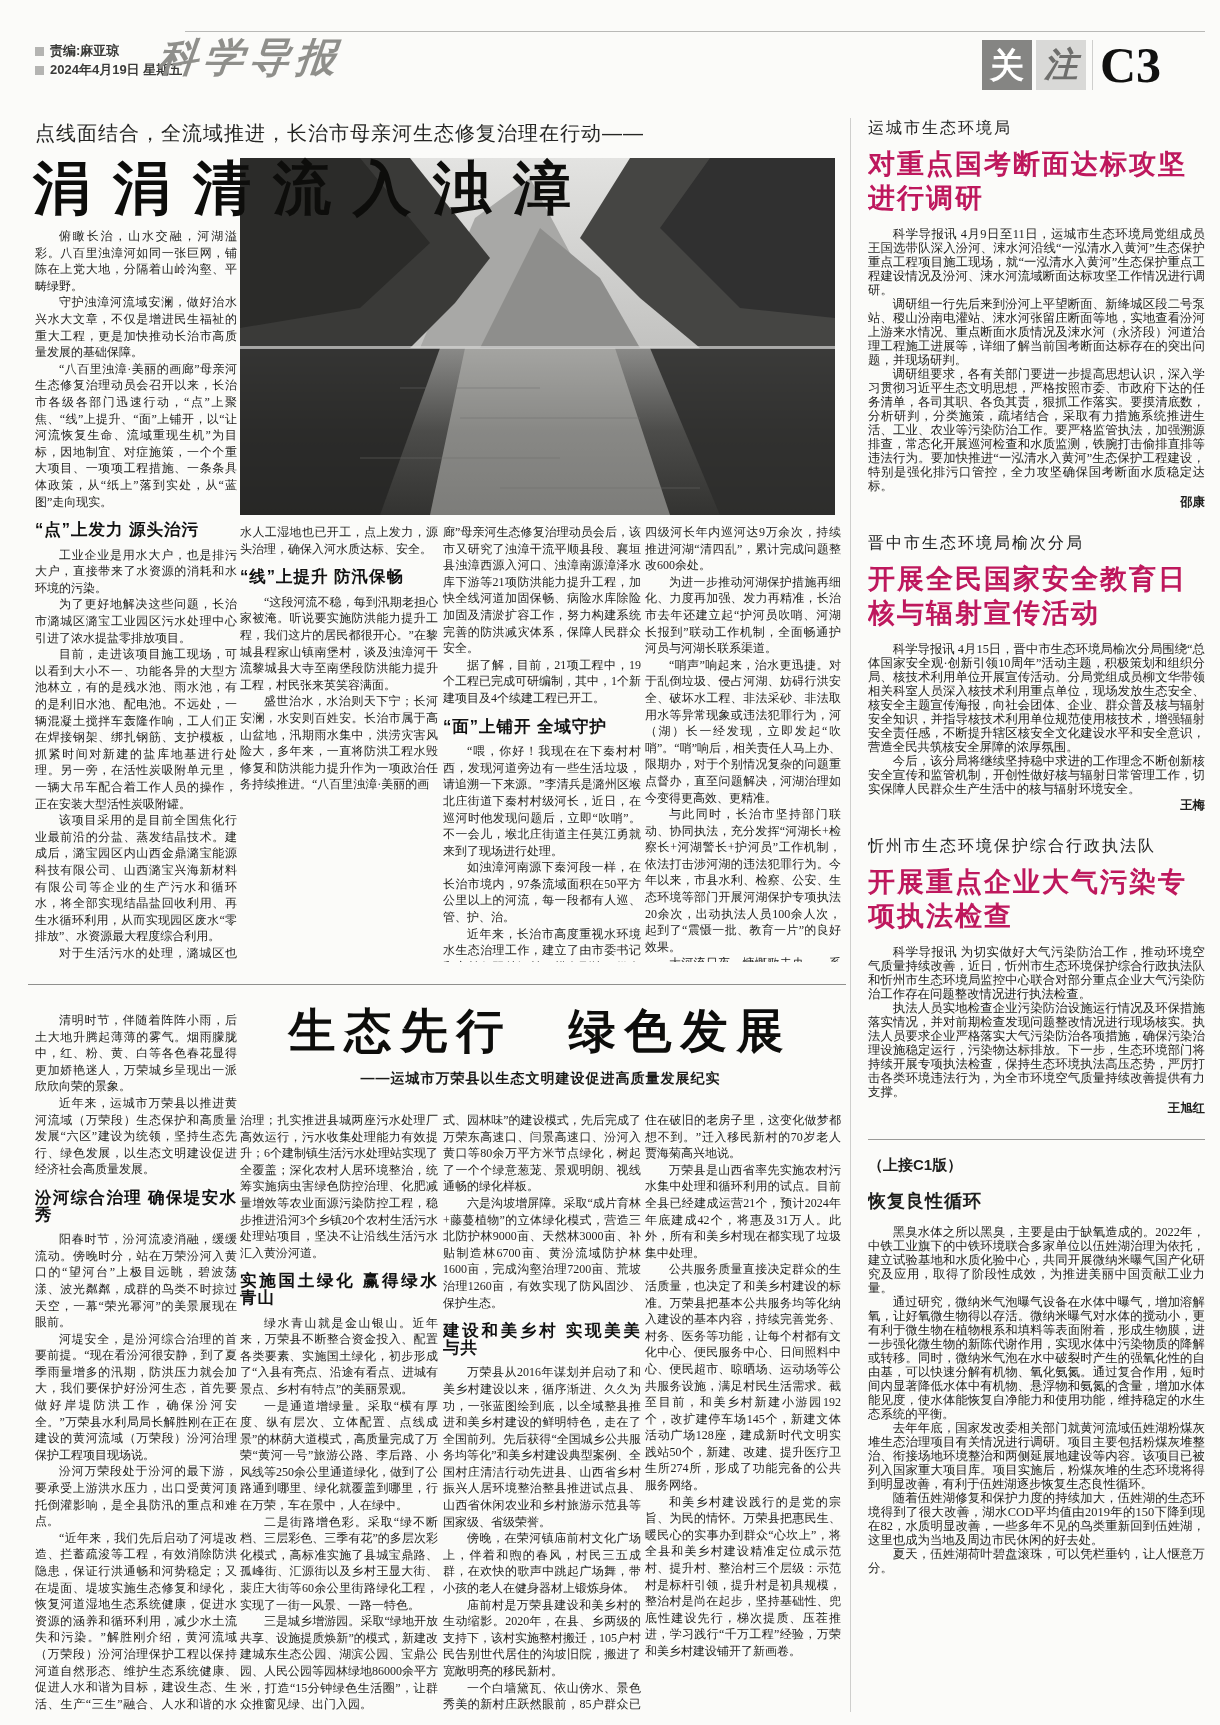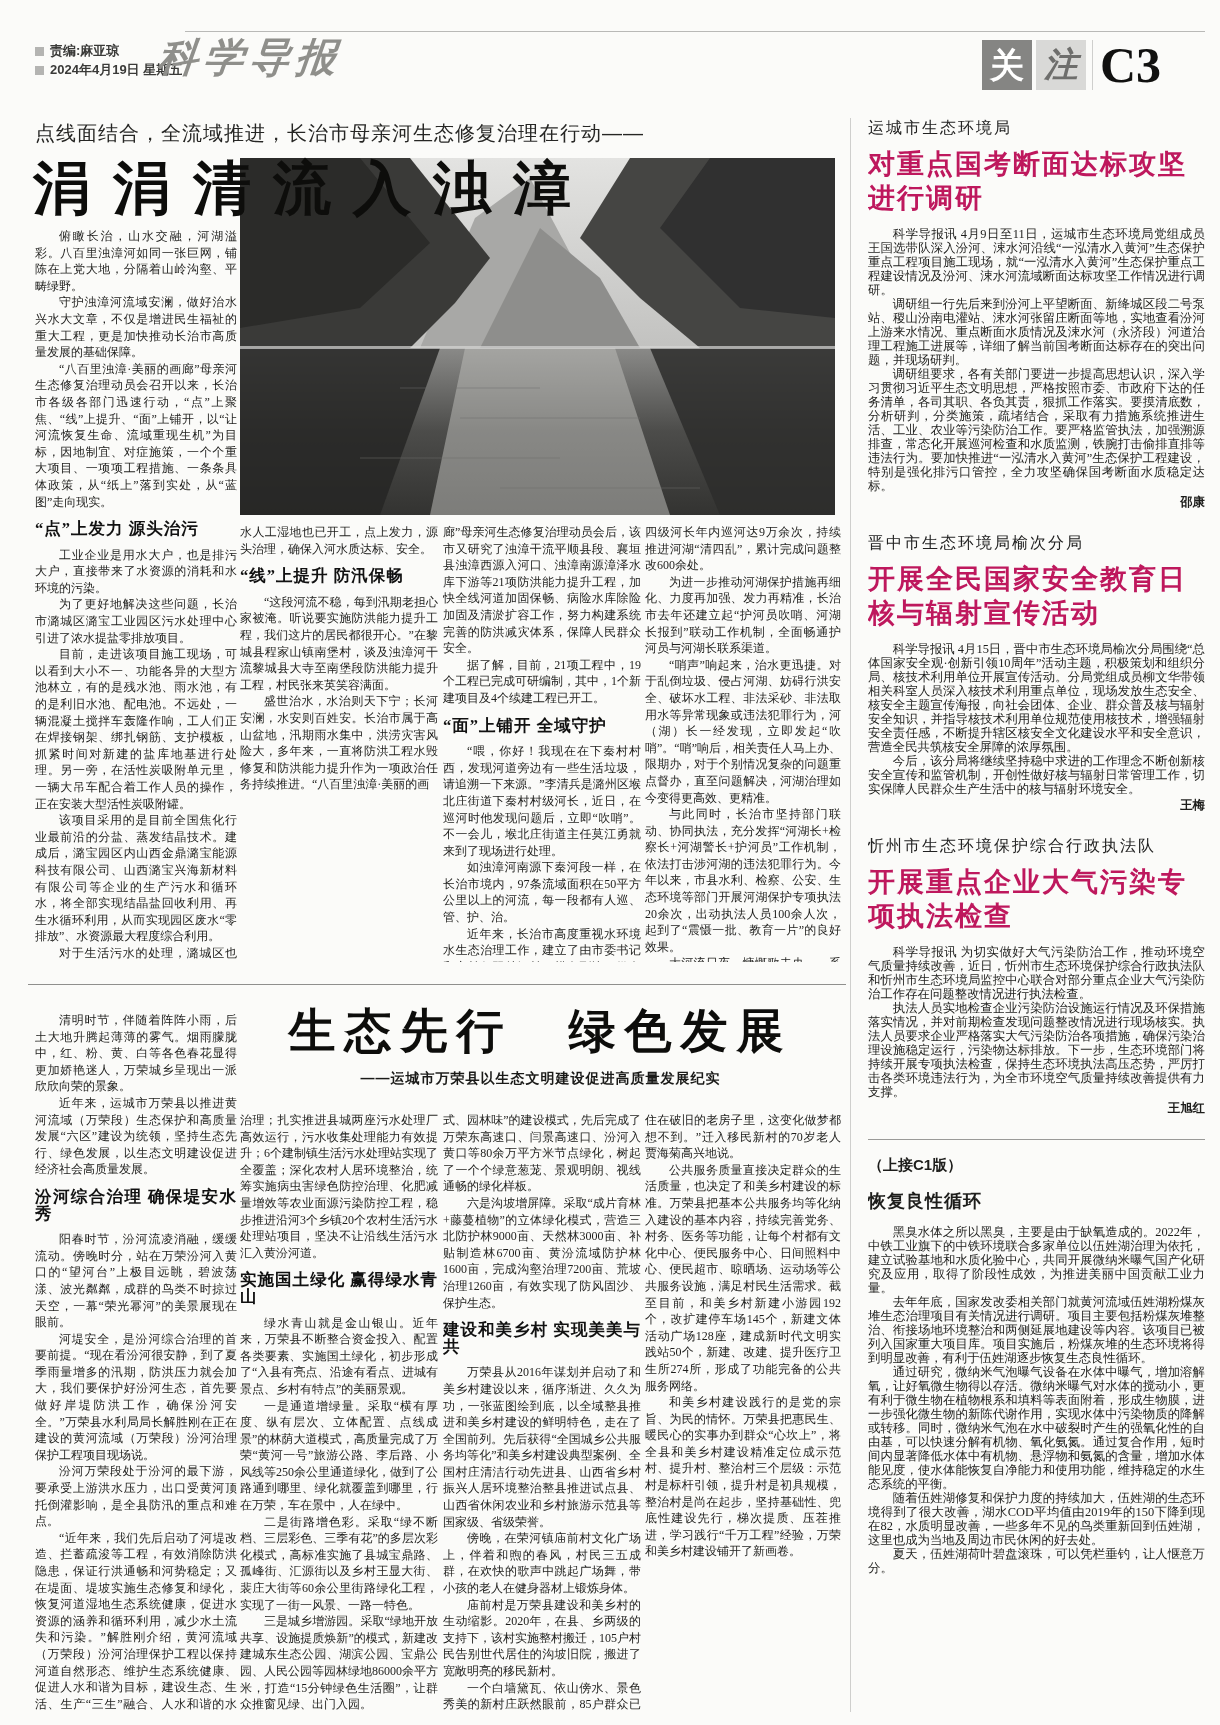--- a/index.html
+++ b/index.html
@@ -18,21 +18,21 @@
   .gz1{background:#858583;color:#ffffff;}
   .gz2{background:#d9d9d7;color:#6e6e6c;font-style:italic;font-family:"Liberation Serif",serif;}
   .pageno{font-family:"Liberation Serif","DejaVu Serif",serif;font-weight:bold;font-size:50px;color:#111110;}
   
   .kicker{font-family:"Liberation Sans","DejaVu Sans",sans-serif;font-size:20px;font-weight:500;color:#262624;letter-spacing:1px;white-space:nowrap;}
   .headline{font-family:"Liberation Sans","DejaVu Sans",sans-serif;font-weight:900;font-size:58px;
             letter-spacing:22px;color:#0d0d0b;white-space:nowrap;z-index:5;}
   .col{position:absolute;overflow:hidden;font-size:12px;line-height:16.6px;text-align:justify;}
   .para{margin:0;text-indent:2em;}
   .para.cont{text-indent:0;}
-  .subhead{font-family:Liberation Serif, serif;font-size:16.5px;font-weight:bold;
+  .subhead{font-family:Liberation Sans, sans-serif;font-size:16.5px;font-weight:bold;
            color:#111;margin:11px 0 9px;text-indent:0;letter-spacing:1px;}
   .sig{margin:2px 0 0;text-align:right;font-weight:bold;font-family:"Liberation Sans","DejaVu Sans",sans-serif;}
   
   .f-headline{font-family:"Liberation Serif","DejaVu Serif",serif;font-weight:900;font-size:47px;
               letter-spacing:9px;color:#0d0d0b;text-align:center;}
   .f-subtitle{font-family:"Liberation Sans","DejaVu Sans",sans-serif;font-weight:bold;font-size:14px;
               color:#1a1a18;text-align:center;letter-spacing:1px;}
   
   #sidebar{position:absolute;left:868px;top:118px;width:337px;height:1596px;overflow:hidden;}
   .sb-kicker{font-family:"Liberation Sans","DejaVu Sans",sans-serif;font-size:16px;color:#222;letter-spacing:2px;margin:0 0 8px;}
@@ -159,20 +159,21 @@
       <p class="para cont">式、园林味”的建设模式，先后完成了万荣东高速口、闫景高速口、汾河入黄口等80余万平方米节点绿化，树起了一个个绿意葱茏、景观明朗、视线通畅的绿化样板。</p>
       <p class="para">六是沟坡增屏障。采取“成片育林+藤蔓植物”的立体绿化模式，营造三北防护林9000亩、天然林3000亩、补贴制造林6700亩、黄汾流域防护林1600亩，完成沟壑治理7200亩、荒坡治理1260亩，有效实现了防风固沙、保护生态。</p>
       <h4 class="subhead">建设和美乡村  实现美美与共</h4>
       <p class="para">万荣县从2016年谋划并启动了和美乡村建设以来，循序渐进、久久为功，一张蓝图绘到底，以全域整县推进和美乡村建设的鲜明特色，走在了全国前列。先后获得“全国城乡公共服务均等化”和美乡村建设典型案例、全国村庄清洁行动先进县、山西省乡村振兴人居环境整治整县推进试点县、山西省休闲农业和乡村旅游示范县等国家级、省级荣誉。</p>
       <p class="para">傍晚，在荣河镇庙前村文化广场上，伴着和煦的春风，村民三五成群，在欢快的歌声中跳起广场舞，带小孩的老人在健身器材上锻炼身体。</p>
       <p class="para">庙前村是万荣县建设和美乡村的生动缩影。2020年，在县、乡两级的支持下，该村实施整村搬迁，105户村民告别世代居住的沟坡旧院，搬进了宽敞明亮的移民新村。</p>
       <p class="para">一个白墙黛瓦、依山傍水、景色秀美的新村庄跃然眼前，85户群众已经入住新居。“新村水电暖齐全，广场、绿地就在家门口，以前一直</p>
     </div>
   <div class="col" style="left:645px;top:1112px;width:196px;height:600px;">
       <p class="para cont">住在破旧的老房子里，这变化做梦都想不到。”迁入移民新村的70岁老人贾海菊高兴地说。</p>
+      <p class="para">万荣县是山西省率先实施农村污水集中处理和循环利用的试点。目前全县已经建成运营21个，预计2024年年底建成42个，将惠及31万人。此外，所有和美乡村现在都实现了垃圾集中处理。</p>
       <p class="para">公共服务质量直接决定群众的生活质量，也决定了和美乡村建设的标准。万荣县把基本公共服务均等化纳入建设的基本内容，持续完善党务、村务、医务等功能，让每个村都有文化中心、便民服务中心、日间照料中心、便民超市、晾晒场、运动场等公共服务设施，满足村民生活需求。截至目前，和美乡村新建小游园192个，改扩建停车场145个，新建文体活动广场128座，建成新时代文明实践站50个，新建、改建、提升医疗卫生所274所，形成了功能完备的公共服务网络。</p>
       <p class="para">和美乡村建设践行的是党的宗旨、为民的情怀。万荣县把惠民生、暖民心的实事办到群众“心坎上”，将全县和美乡村建设精准定位成示范村、提升村、整治村三个层级：示范村是标杆引领，提升村是初具规模，整治村是尚在起步，坚持基础性、兜底性建设先行，梯次提质、压茬推进，学习践行“千万工程”经验，万荣和美乡村建设铺开了新画卷。</p>
     </div>
 
   <div id="sidebar">
     <div class="sb-article">
       <p class="sb-kicker">运城市生态环境局</p>
       <h2 class="sb-title">对重点国考断面达标攻坚进行调研</h2>
       <div class="sb-body">
           <p class="para">科学导报讯  4月9日至11日，运城市生态环境局党组成员王国选带队深入汾河、涑水河沿线“一泓清水入黄河”生态保护重点工程项目施工现场，就“一泓清水入黄河”生态保护重点工程建设情况及汾河、涑水河流域断面达标攻坚工作情况进行调研。</p>
@@ -198,21 +199,21 @@
           <p class="para">执法人员实地检查企业污染防治设施运行情况及环保措施落实情况，并对前期检查发现问题整改情况进行现场核实。执法人员要求企业严格落实大气污染防治各项措施，确保污染治理设施稳定运行，污染物达标排放。下一步，生态环境部门将持续开展专项执法检查，保持生态环境执法高压态势，严厉打击各类环境违法行为，为全市环境空气质量持续改善提供有力支撑。</p>
           <p class="sig">王旭红</p>
         </div>
     </div>
     <div class="sb-rule"></div>
     <div>
       <p class="sb-note">（上接C1版）</p>
       <h3 class="sb-subhead">恢复良性循环</h3>
       <div class="sb-body">
           <p class="para">黑臭水体之所以黑臭，主要是由于缺氧造成的。2022年，中铁工业旗下的中铁环境联合多家单位以伍姓湖治理为依托，建立试验基地和水质化验中心，共同开展微纳米曝气国产化研究及应用，取得了阶段性成效，为推进美丽中国贡献工业力量。</p>
+          <p class="para">通过研究，微纳米气泡曝气设备在水体中曝气，增加溶解氧，让好氧微生物得以存活。微纳米曝气对水体的搅动小，更有利于微生物在植物根系和填料等表面附着，形成生物膜，进一步强化微生物的新陈代谢作用，实现水体中污染物质的降解或转移。同时，微纳米气泡在水中破裂时产生的强氧化性的自由基，可以快速分解有机物、氧化氨氮。通过复合作用，短时间内显著降低水体中有机物、悬浮物和氨氮的含量，增加水体能见度，使水体能恢复自净能力和使用功能，维持稳定的水生态系统的平衡。</p>
           <p class="para">去年年底，国家发改委相关部门就黄河流域伍姓湖粉煤灰堆生态治理项目有关情况进行调研。项目主要包括粉煤灰堆整治、衔接场地环境整治和两侧延展地建设等内容。该项目已被列入国家重大项目库。项目实施后，粉煤灰堆的生态环境将得到明显改善，有利于伍姓湖逐步恢复生态良性循环。</p>
-          <p class="para">通过研究，微纳米气泡曝气设备在水体中曝气，增加溶解氧，让好氧微生物得以存活。微纳米曝气对水体的搅动小，更有利于微生物在植物根系和填料等表面附着，形成生物膜，进一步强化微生物的新陈代谢作用，实现水体中污染物质的降解或转移。同时，微纳米气泡在水中破裂时产生的强氧化性的自由基，可以快速分解有机物、氧化氨氮。通过复合作用，短时间内显著降低水体中有机物、悬浮物和氨氮的含量，增加水体能见度，使水体能恢复自净能力和使用功能，维持稳定的水生态系统的平衡。</p>
           <p class="para">随着伍姓湖修复和保护力度的持续加大，伍姓湖的生态环境得到了很大改善，湖水COD平均值由2019年的150下降到现在82，水质明显改善，一些多年不见的鸟类重新回到伍姓湖，这里也成为当地及周边市民休闲的好去处。</p>
           <p class="para">夏天，伍姓湖荷叶碧盘滚珠，可以凭栏垂钓，让人惬意万分。</p>
         </div>
     </div>
   </div>
 
 </div>
 
 </body></html>

